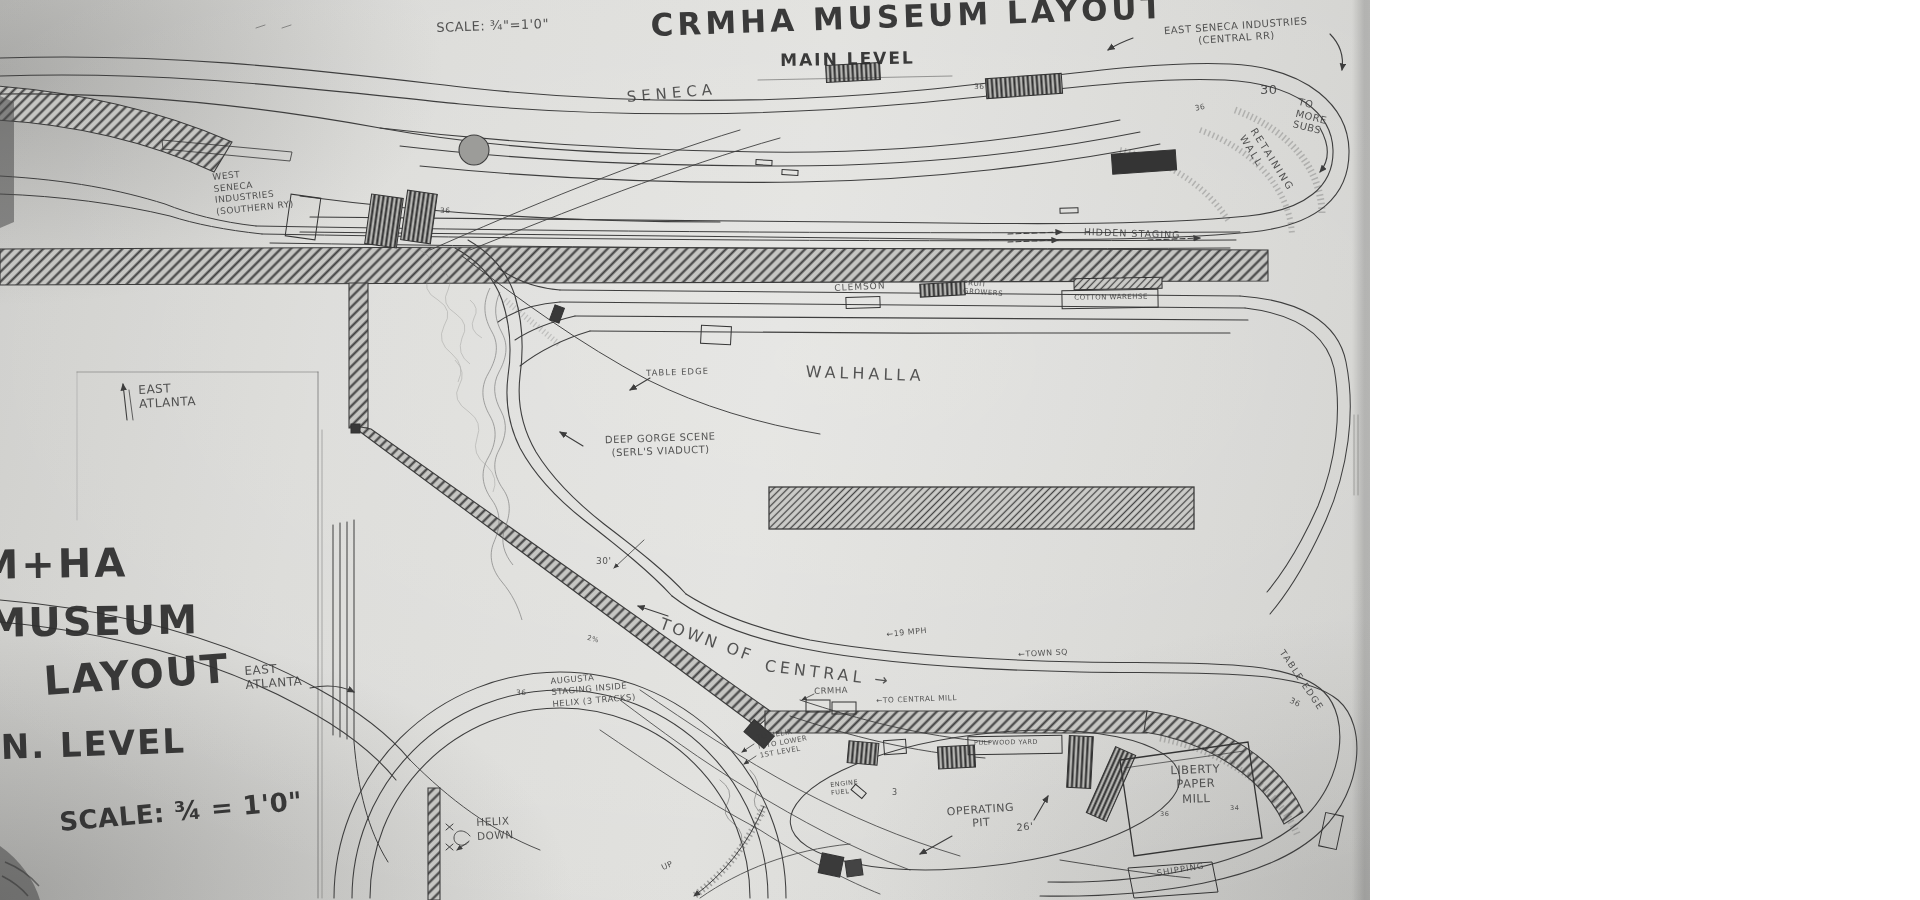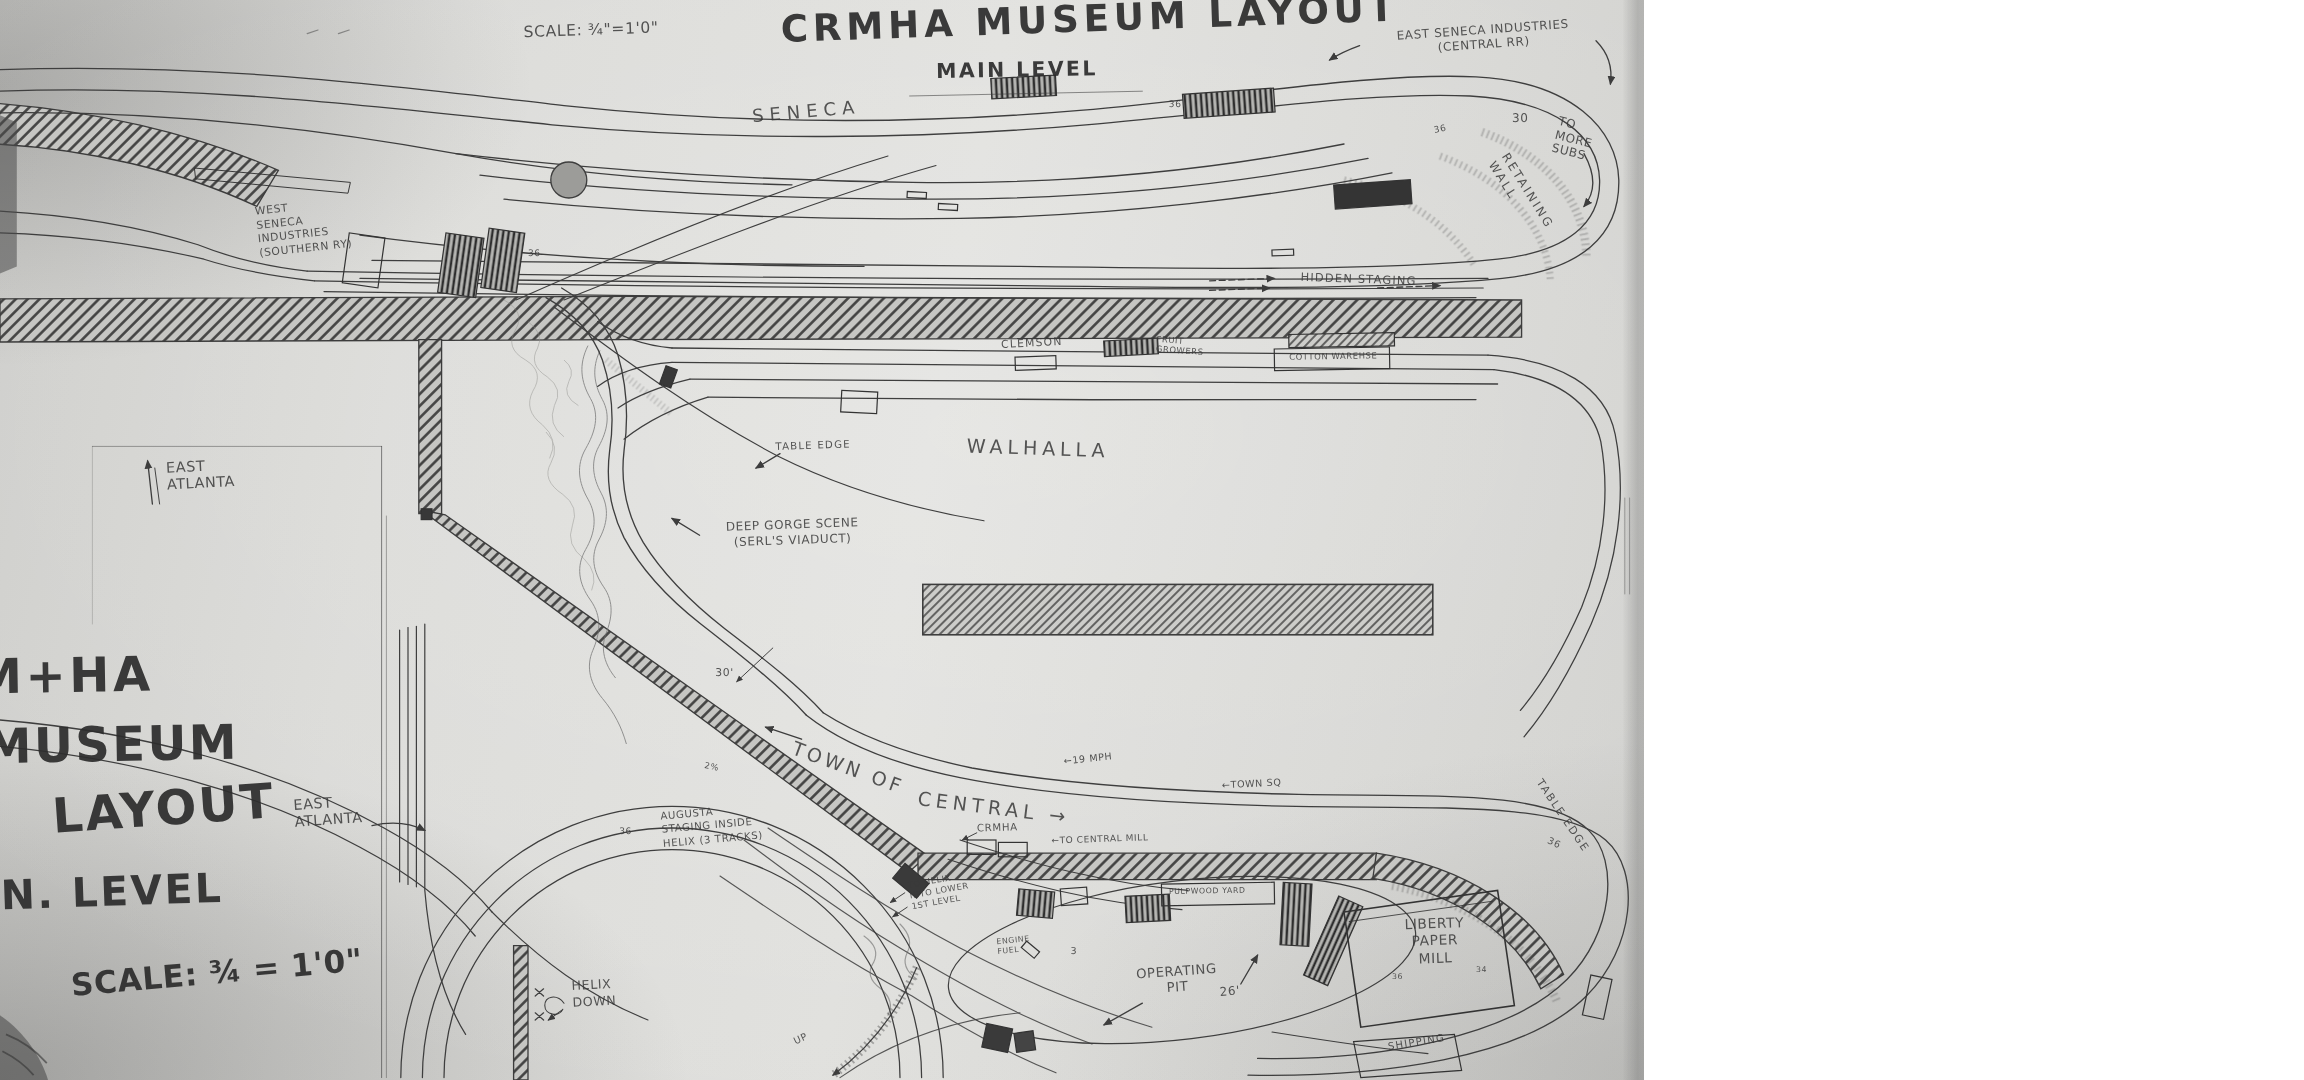--- a/index.html
+++ b/index.html
@@ -285,20 +285,20 @@
       <div class="lbl" style="left: 1230px; top: 804px; font-size: 6.5px;">34</div>
       <div class="lbl" style="left: 1156px; top: 868px; font-size: 8.5px; transform: rotate(-9deg); letter-spacing: 1px;">SHIPPING</div>
       <div class="lbl" style="left: 1286px; top: 648px; font-size: 9px; transform: rotate(56deg); letter-spacing: 1.5px;">TABLE EDGE</div>
       <div class="lbl" style="left: 1292px; top: 696px; font-size: 8px; transform: rotate(25deg);">36</div>
       <div class="lbl" style="left: 476px; top: 816px; font-size: 10.5px; transform: rotate(-3deg); line-height: 1.3;">HELIX
 DOWN</div>
       <div class="lbl" style="left: 660px; top: 864px; font-size: 8px; transform: rotate(-25deg);">UP</div>
       <div class="lbl" style="left: 440px; top: 206px; font-size: 7.5px;">36</div>
       <div class="lbl" style="left: 974px; top: 82px; font-size: 7.5px;">36</div>
       <div class="lbl" style="left: 1194px; top: 104px; font-size: 7.5px; transform: rotate(-12deg);">36</div>
-      <div class="lbl" style="left: 1260px; top: 94px; font-size: 10px;">30</div>
+      <div class="lbl" style="left: 1260px; top: 82px; font-size: 13px;">30</div>
       <div class="lbl" style="left: 516px; top: 688px; font-size: 7.5px;">36</div>
       <div class="lbl" style="left: 596px; top: 556px; font-size: 9px;">30'</div>
       <div class="lbl" style="left: 588px; top: 634px; font-size: 7px; transform: rotate(12deg);">2%</div>
     </div>
   <div id="photo-edge"></div>
   <div id="white-area"></div>
 </div>
 
 </body></html>

